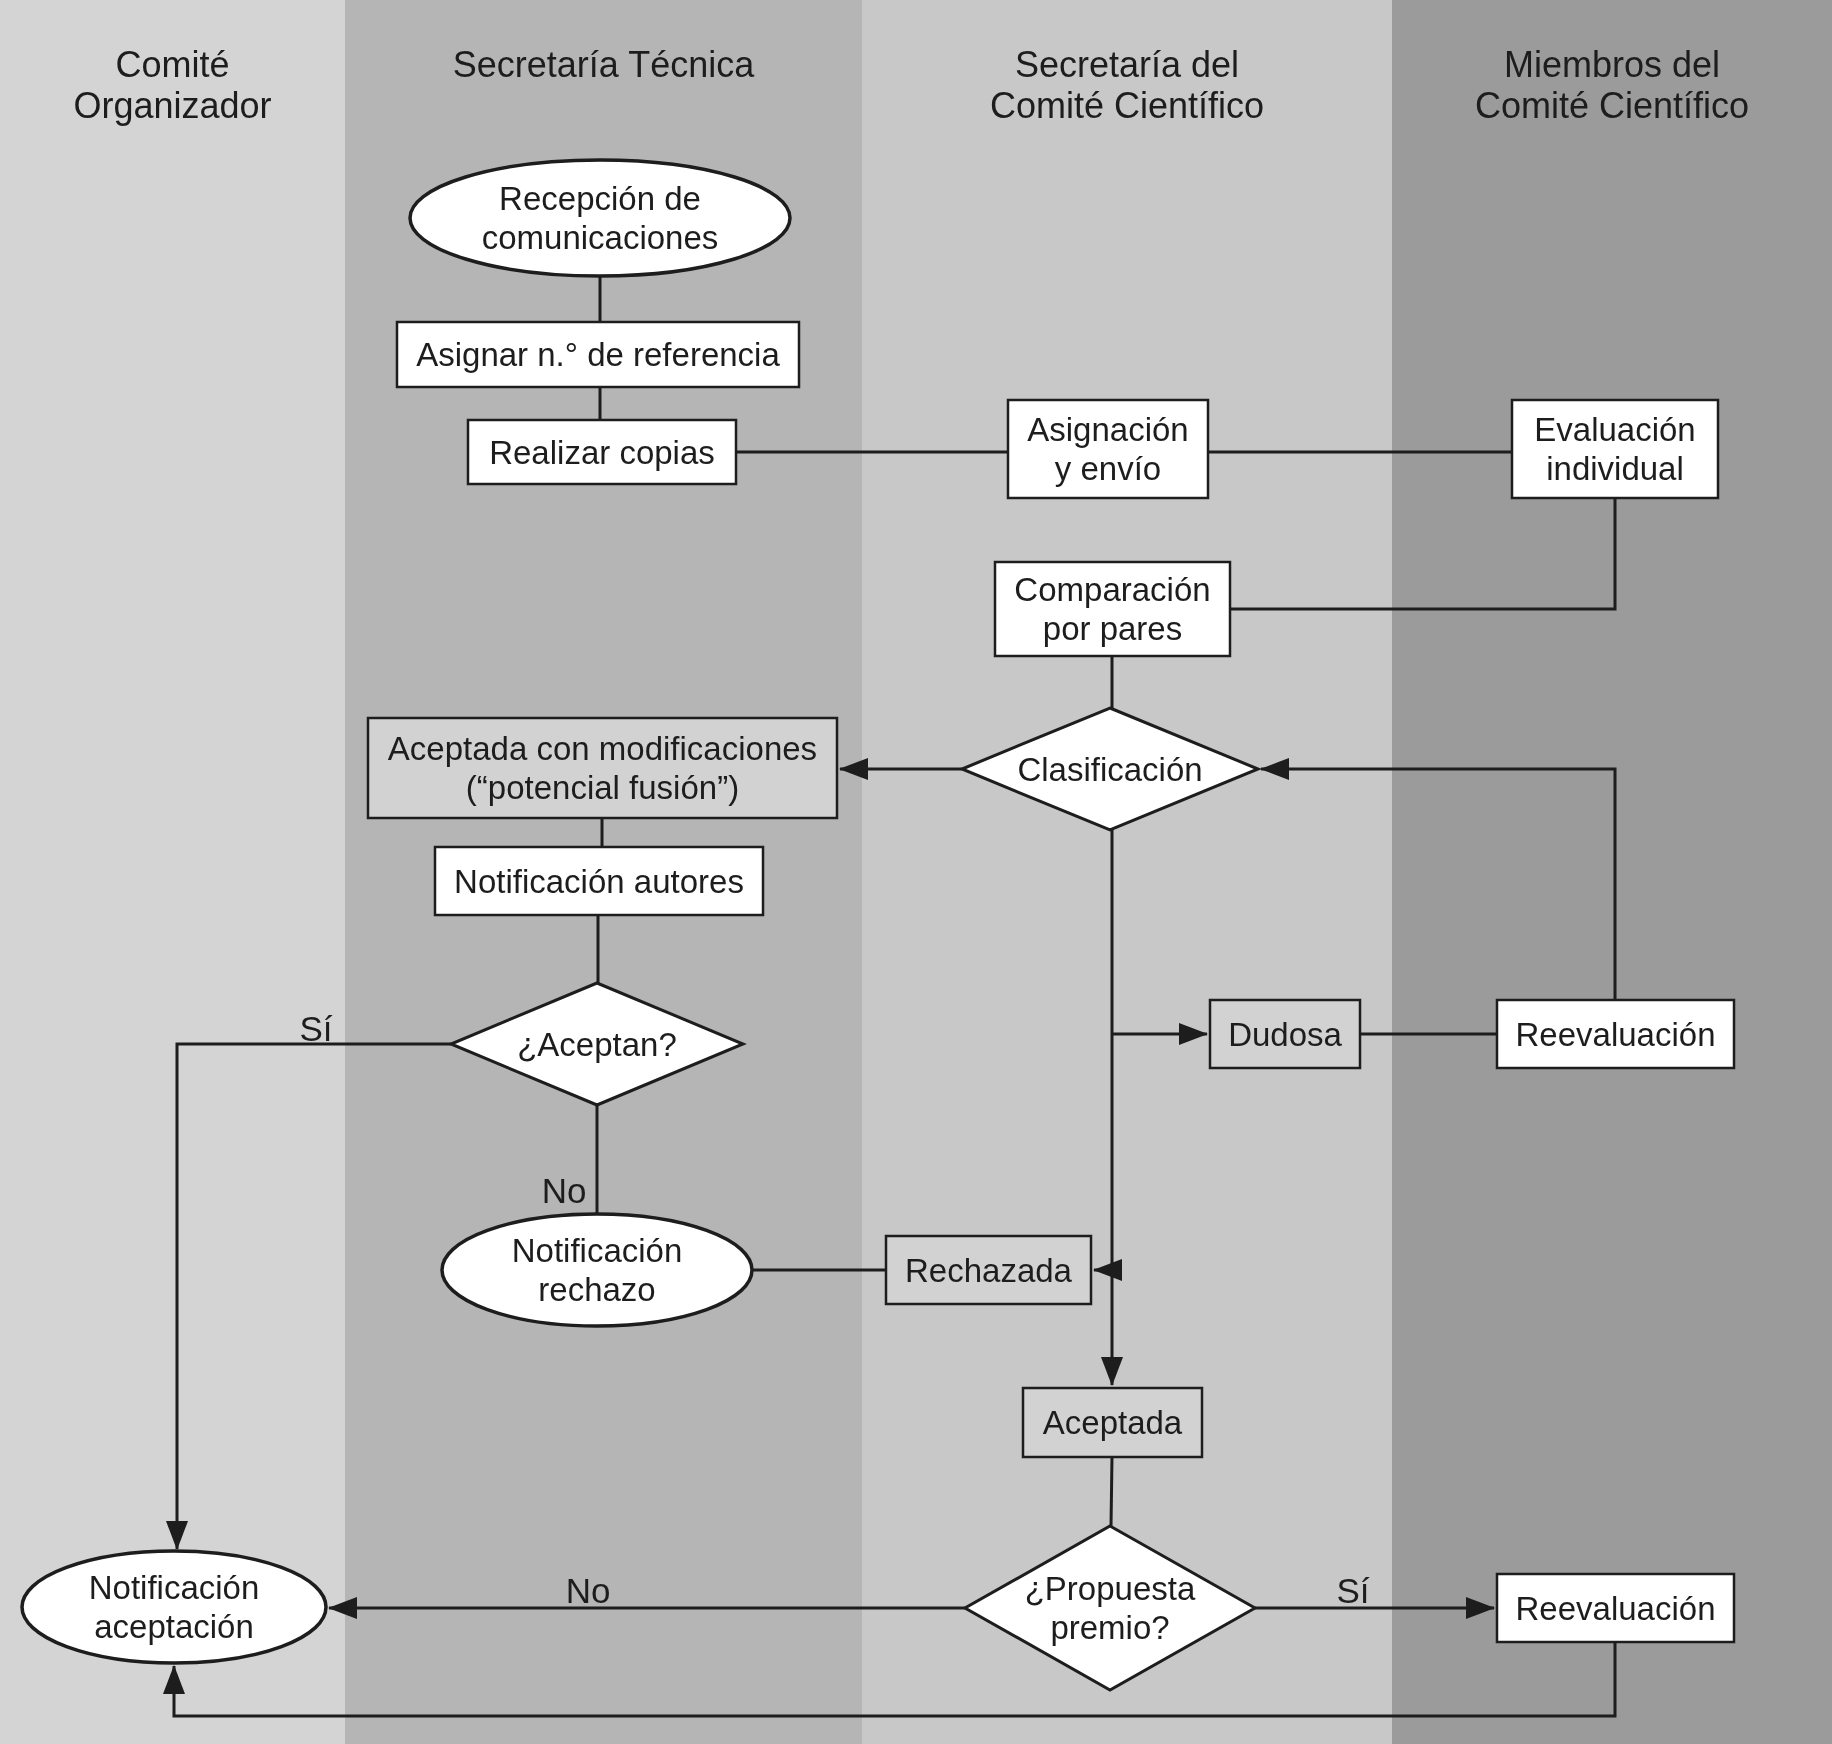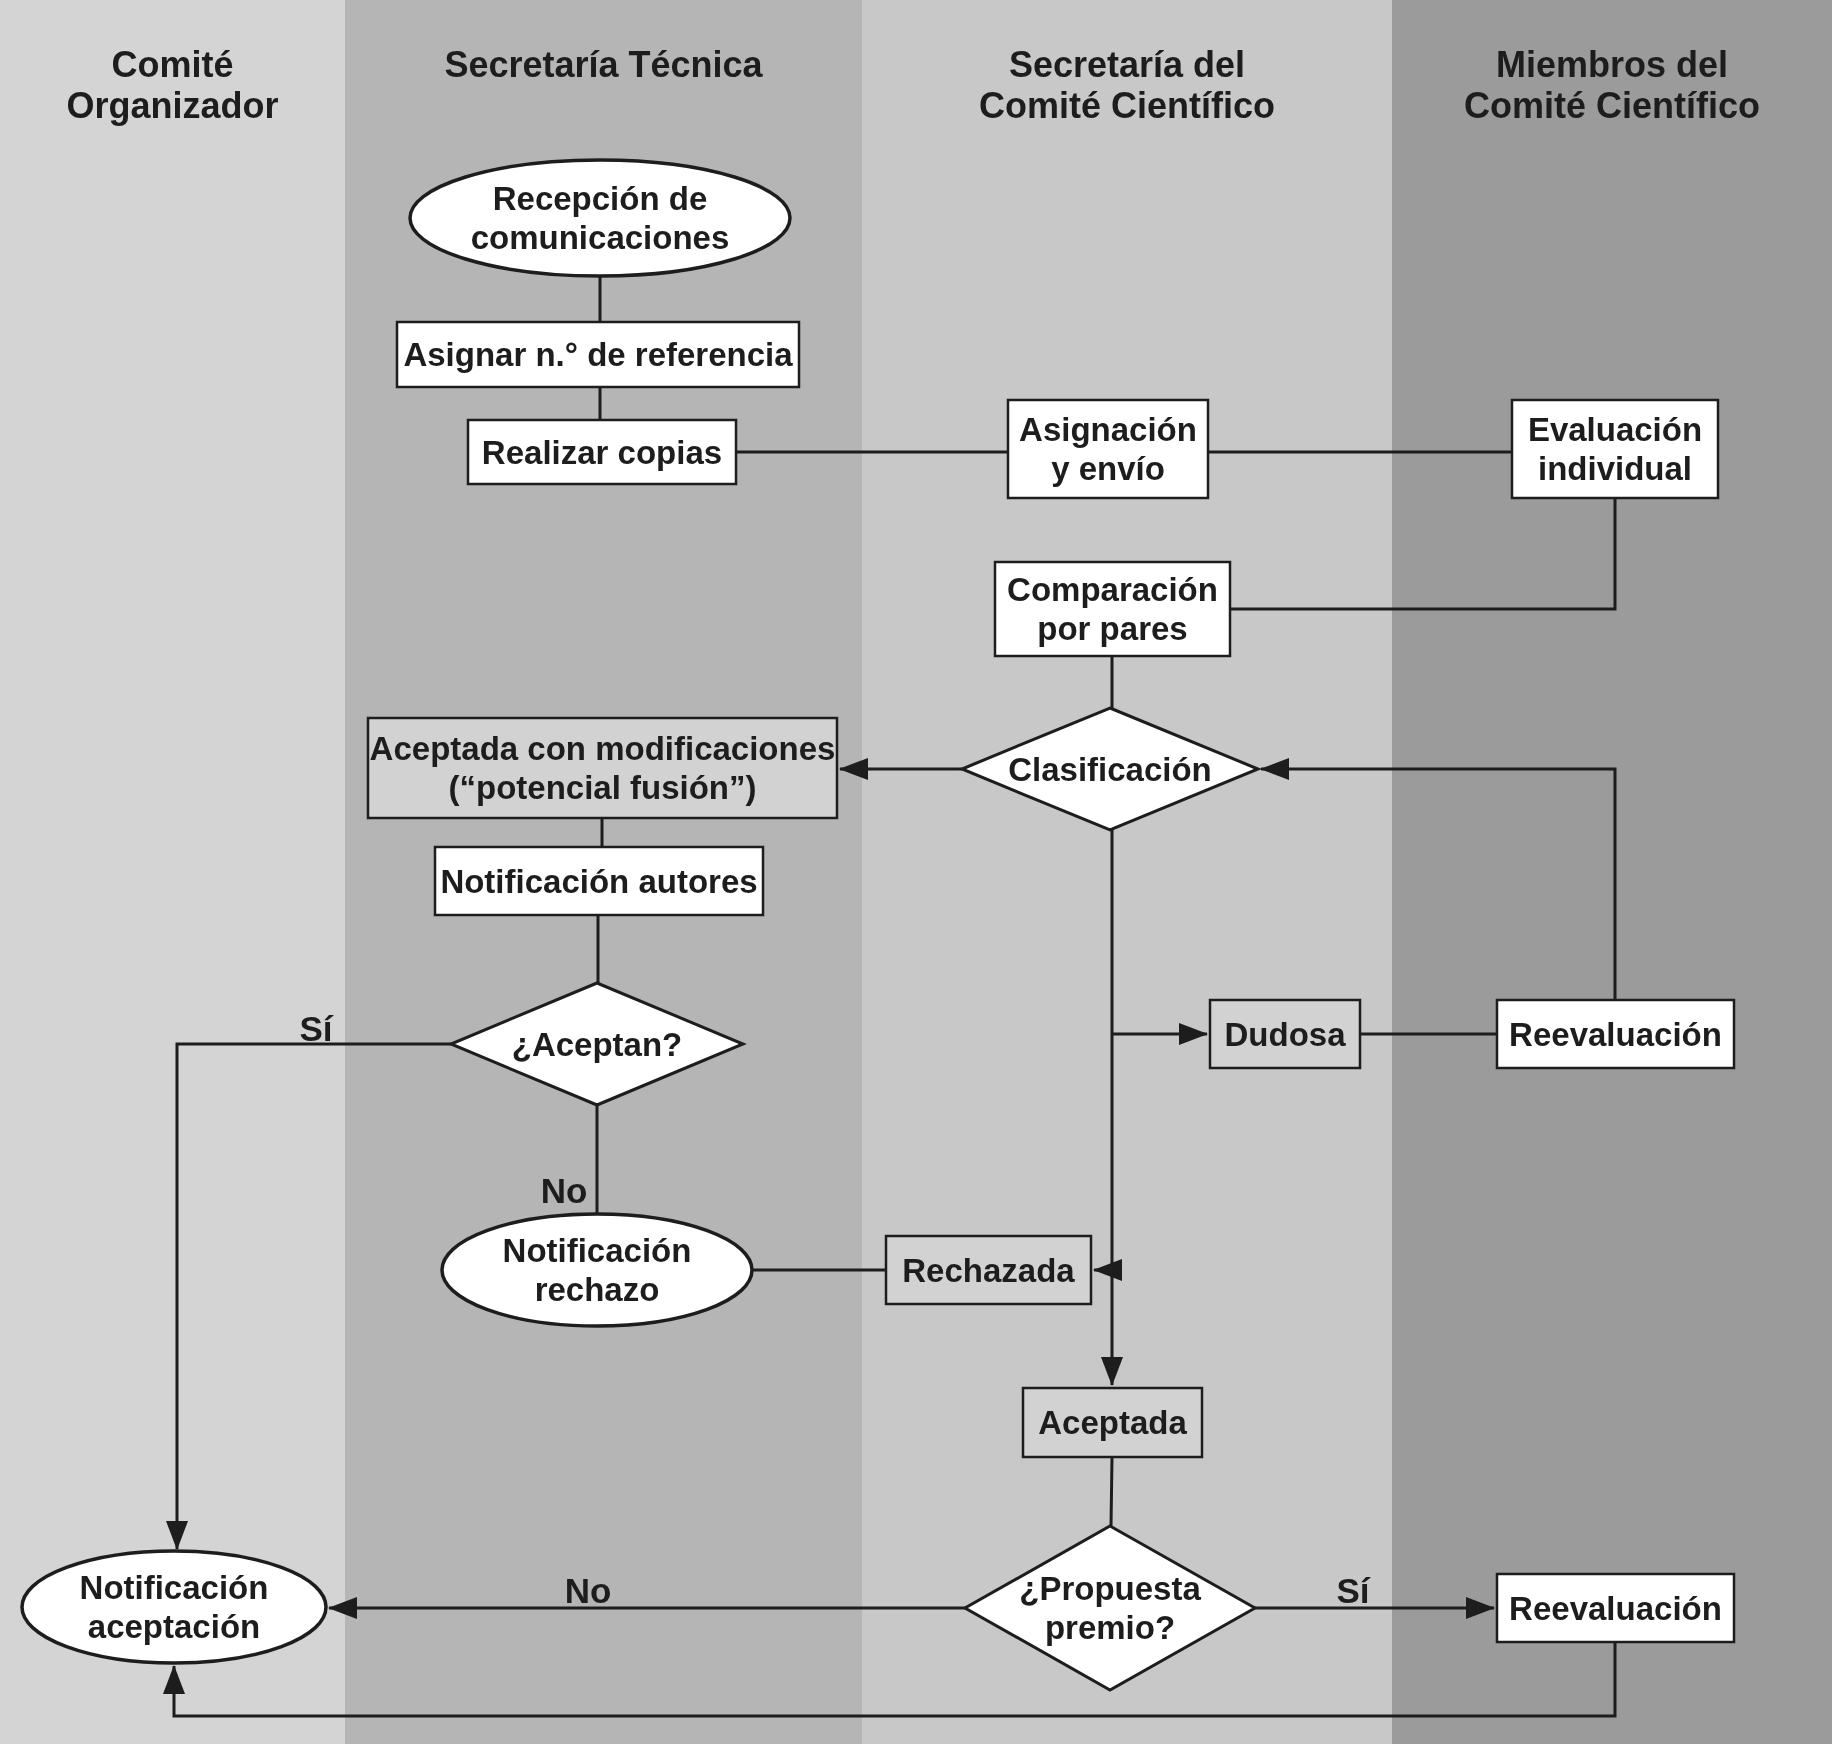--- a/index.html
+++ b/index.html
@@ -4,21 +4,20 @@
 <style>
   html, body {
     margin: 0;
     padding: 0;
     background: #ffffff;
   }
   .canvas-wrap {
     width: 1832px;
     height: 1744px;
     position: relative;
-    font-weight: bold;
   }
   svg {
     display: block;
     font-family: "Liberation Sans", sans-serif;
   }
   text {
     fill: #1d1d1d;
   }
   .lane-title {
     font-size: 36px;

